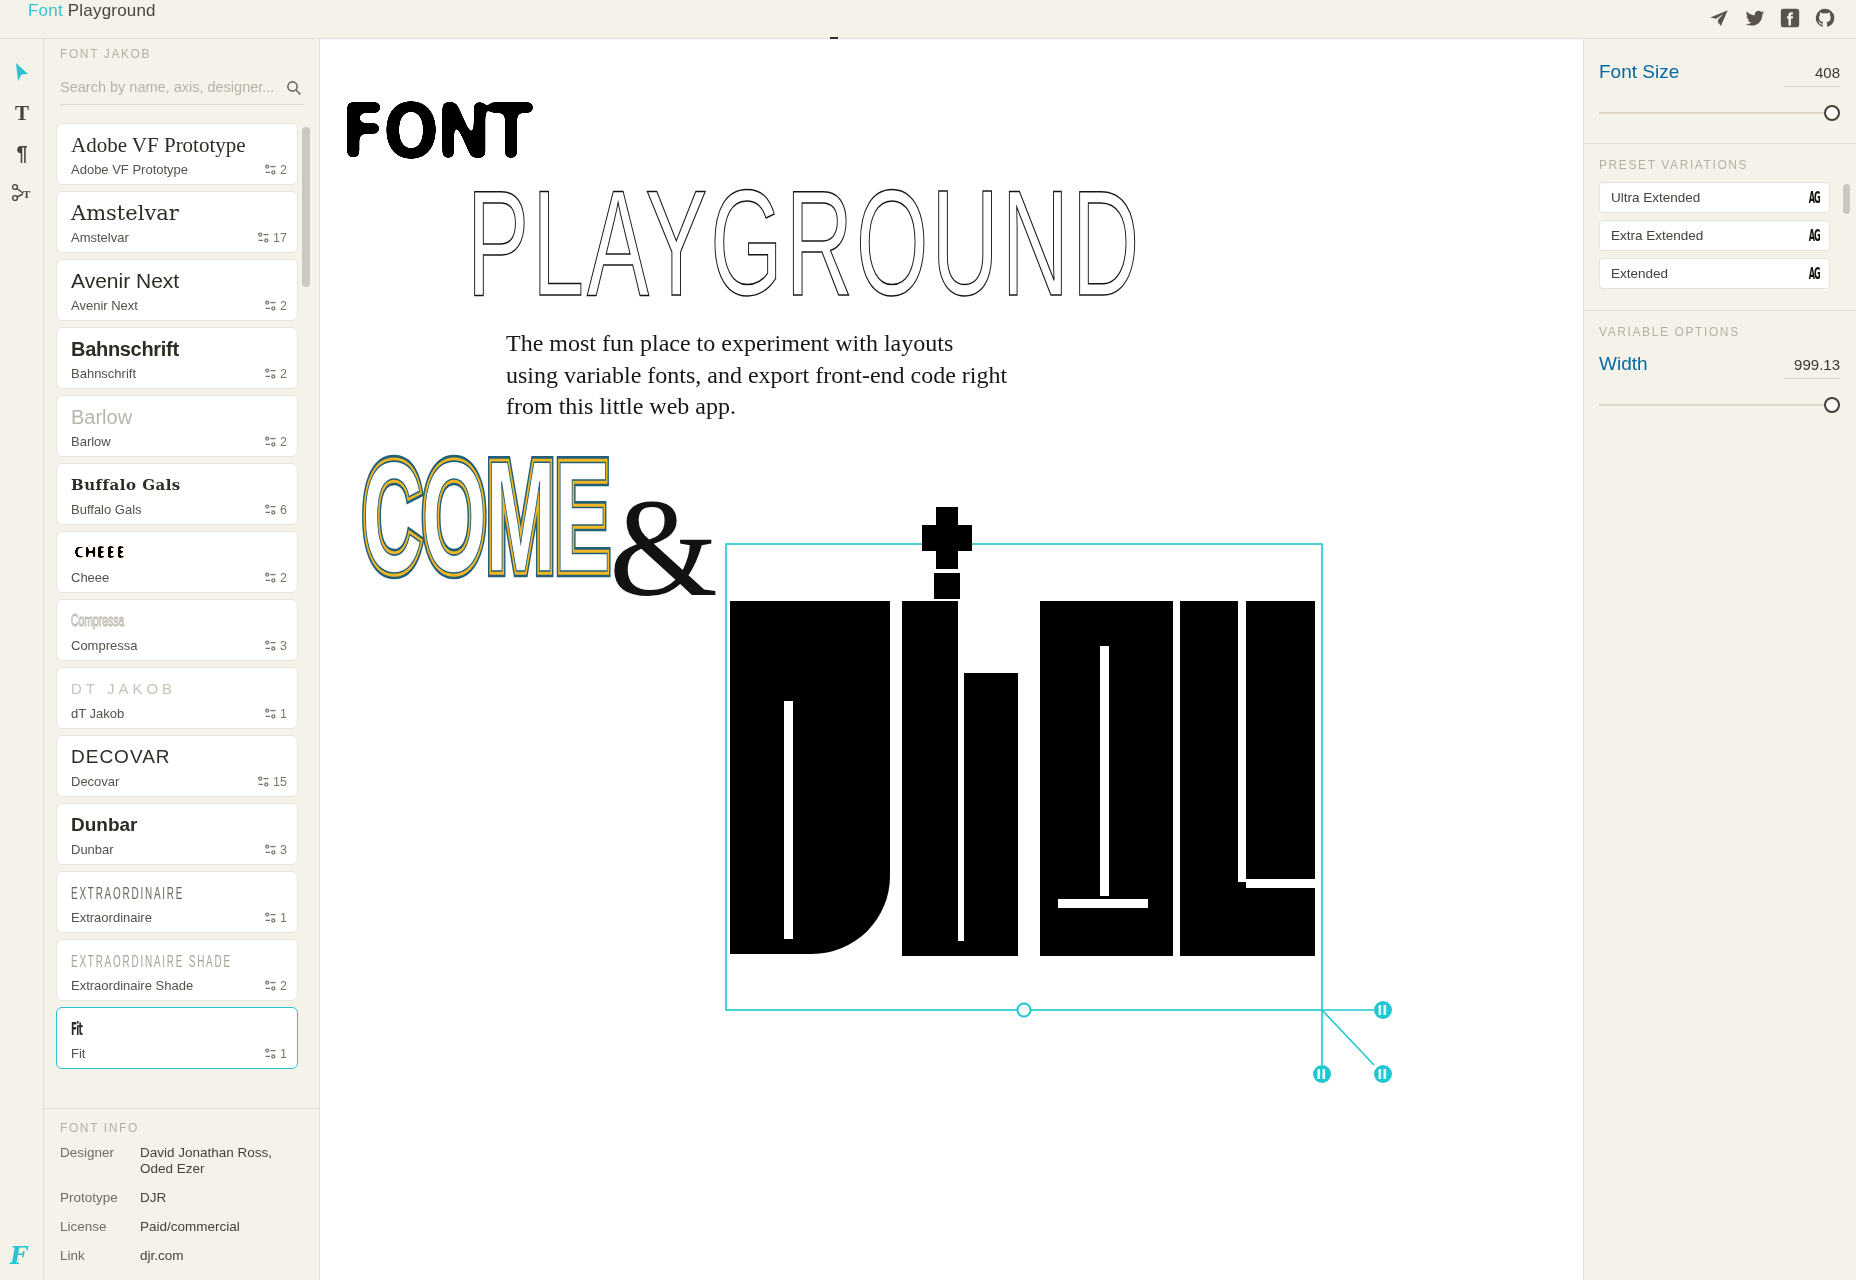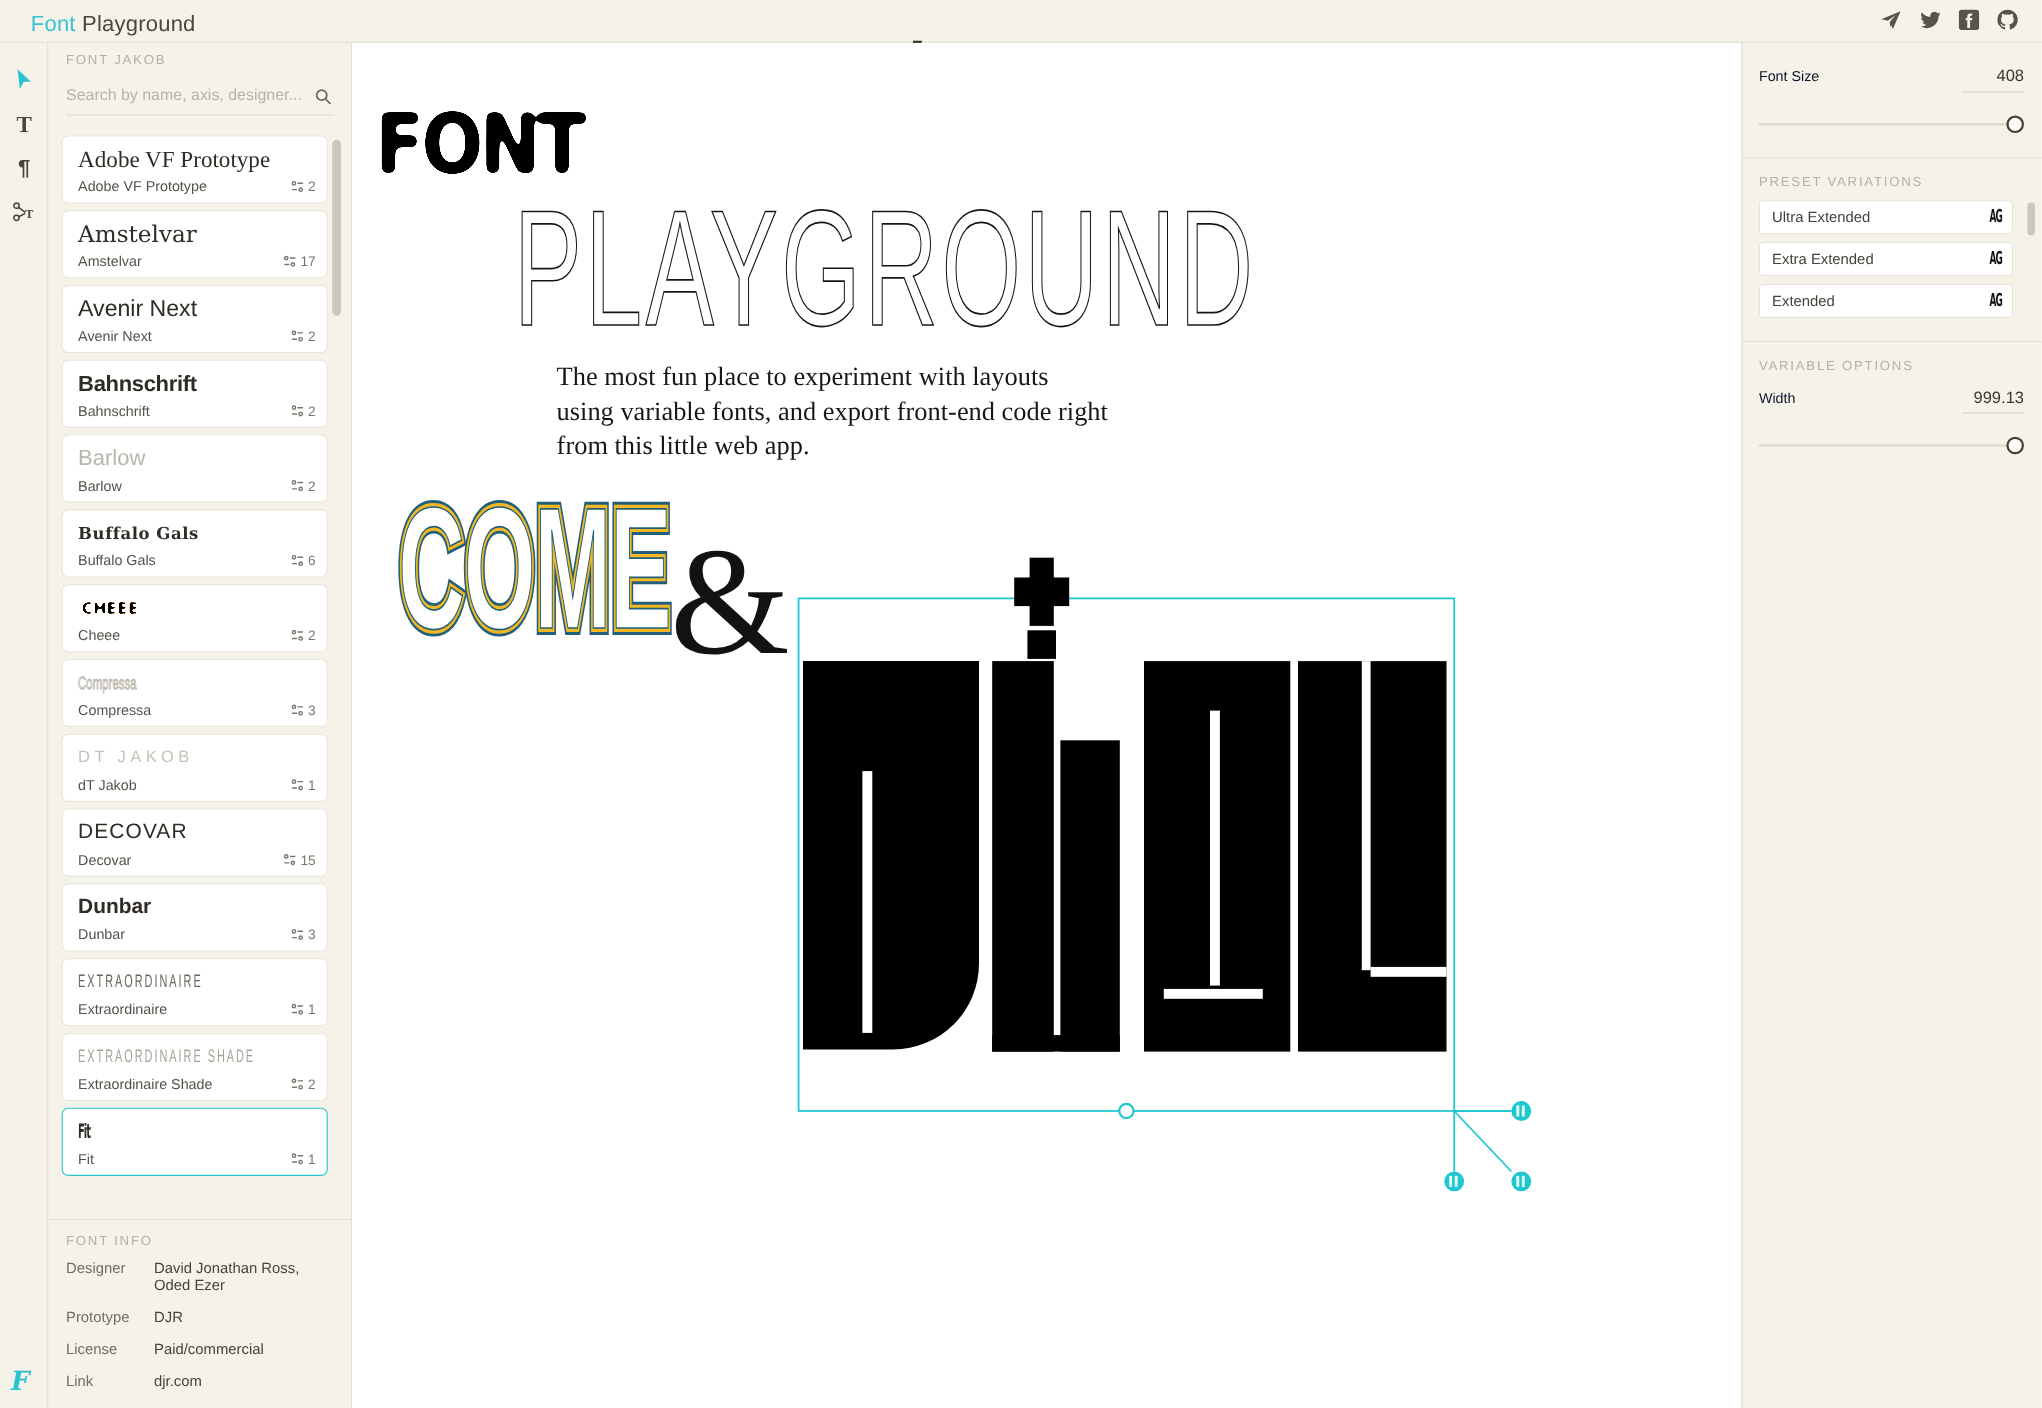--- a/index.html
+++ b/index.html
@@ -3,21 +3,21 @@
 <meta charset="utf-8">
 <style>
   * { margin:0; padding:0; box-sizing:border-box; }
   html,body { width:1856px; height:1280px; }
   body { position:relative; overflow:hidden; background:#fff;
          font-family:"Liberation Sans",sans-serif; color:#433e37; }
 
   
   .topbar { position:absolute; left:0; top:0; width:1856px; height:39px;
             background:#f5f2ea; border-bottom:1px solid #e3dfd4; z-index:30; }
-  .brand { position:absolute; left:28px; top:11px; font-size:20px; letter-spacing:.2px; }
+  .brand { position:absolute; left:28px; top:1px; font-size:17px; letter-spacing:.2px; }
   .brand .b1 { color:#35c3d1; }
   .brand .b2 { color:#4a453d; }
   .nav { position:absolute; left:830px; top:0; height:39px; display:flex; gap:30px; align-items:center; }
   .nav-item { font-size:15px; color:#8d887d; height:39px; line-height:39px; padding:0 4px; cursor:pointer; }
   .nav-item.selected { color:#37332c; border-bottom:2px solid #37332c; }
   .social { position:absolute; right:20px; top:7px; display:flex; gap:14px; align-items:center; }
   .social svg { display:block; }
 
   
   .rail { position:absolute; left:0; top:39px; width:44px; height:1241px;
@@ -94,21 +94,21 @@
   .come-l2 { -webkit-text-stroke:7px var(--come-fill); color:var(--come-fill); }
   .come-l3 { -webkit-text-stroke:1.5px var(--come-outline); color:#fff; }
   .t-amp { left:288px; top:438px; font-family:"Liberation Serif",serif; font-size:140px; line-height:140px; color:#121212; }
   .playsvg { position:absolute; left:379px; top:361px; }
 
   
   .inspector { position:absolute; left:1583px; top:39px; width:273px; height:1241px;
                background:#f5f2ea; border-left:1px solid #e3dfd4; z-index:10; }
   .insp-row { position:relative; height:104px; }
   .prop-line { position:absolute; left:15px; right:16px; top:22px; display:flex; justify-content:space-between; align-items:baseline; }
-  .prop-label { font-size:13px; color:#0f172a; }
+  .prop-label { font-size:19px; color:#0369a1; }
   .prop-value { font-size:15px; color:#3c382f; text-align:right; min-width:56px;
                 border-bottom:1px solid #d9d4c7; padding-bottom:5px; }
   .slider { position:absolute; left:15px; right:16px; top:66px; height:16px; }
   .slider .track { position:absolute; left:0; right:0; top:7px; height:2px; background:#ddd8cb; }
   .slider .knob { position:absolute; right:0; top:0; width:16px; height:16px; border-radius:50%;
                   background:#fdfcf8; border:2.5px solid #453f37; }
   .divider { border-top:1px solid #e3dfd4; }
   .sec-presets { margin:14px 0 10px 15px; }
   .presets { position:relative; padding:0 26px 14px 15px; }
   .pcard { height:31px; background:#fff; border:1px solid #e7e3d8; border-radius:4px;

